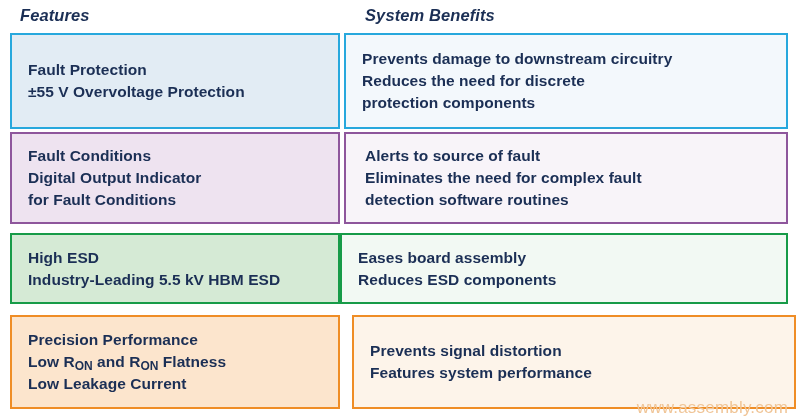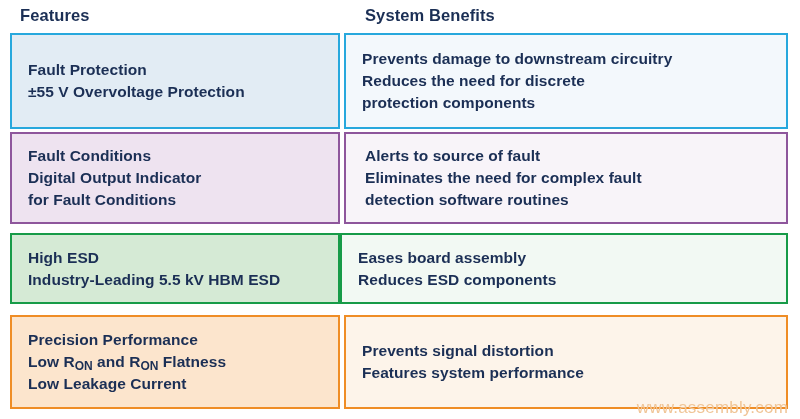--- a/index.html
+++ b/index.html
@@ -23,20 +23,21 @@
     height: 419px;
   }
 
   
   .header-row {
     position: absolute;
     left: 0;
     top: 0;
     width: 800px;
     height: 33px;
+    font-style: italic;
   }
   .col-head {
     position: absolute;
     top: 6px;
     font-size: 16.5px;
     font-weight: bold;
     color: #1b2f55;
     letter-spacing: .1px;
     white-space: nowrap;
   }
@@ -92,21 +93,21 @@
   }
 
   
   .sc-blue.left    { background: #e2ecf4; border-color: #27a8dd; }
   .sc-blue.right   { background: #f3f8fc; border-color: #27a8dd; }
   .sc-purple.left  { background: #eee3f0; border-color: #8e569c; }
   .sc-purple.right { background: #f8f4f9; border-color: #8e569c; padding-left: 19px; }
   .sc-green.left   { background: #d5ead5; border-color: #179b48; }
   .sc-green.right  { background: #f2f9f3; border-color: #179b48; }
   .sc-orange.left  { background: #fce5cd; border-color: #ef8d26; }
-  .sc-orange.right { background: #fdf4ea; border-color: #ef8d26; }
+  .sc-orange.right { background: #fdf4ea; border-color: #ef8d26; margin-left: 8px; }
 
   
   .watermark {
     position: absolute;
     right: 12px;
     bottom: 1px;
     font-size: 17px;
     font-weight: normal;
     color: #f0c597;
     letter-spacing: .2px;

